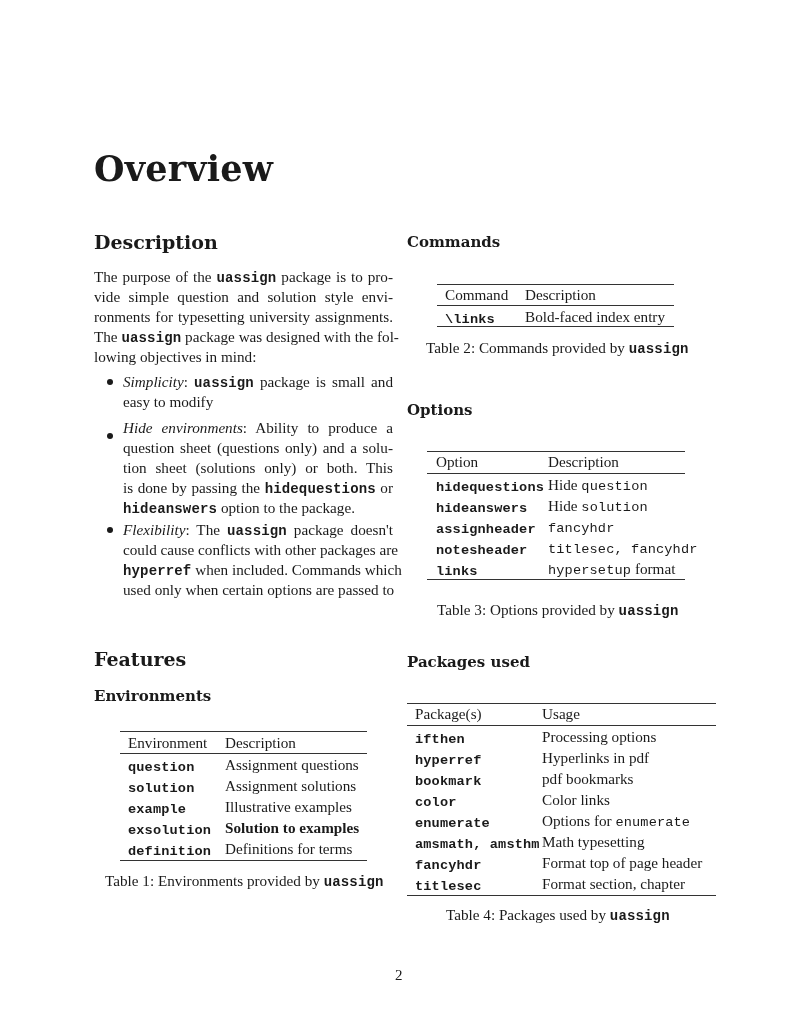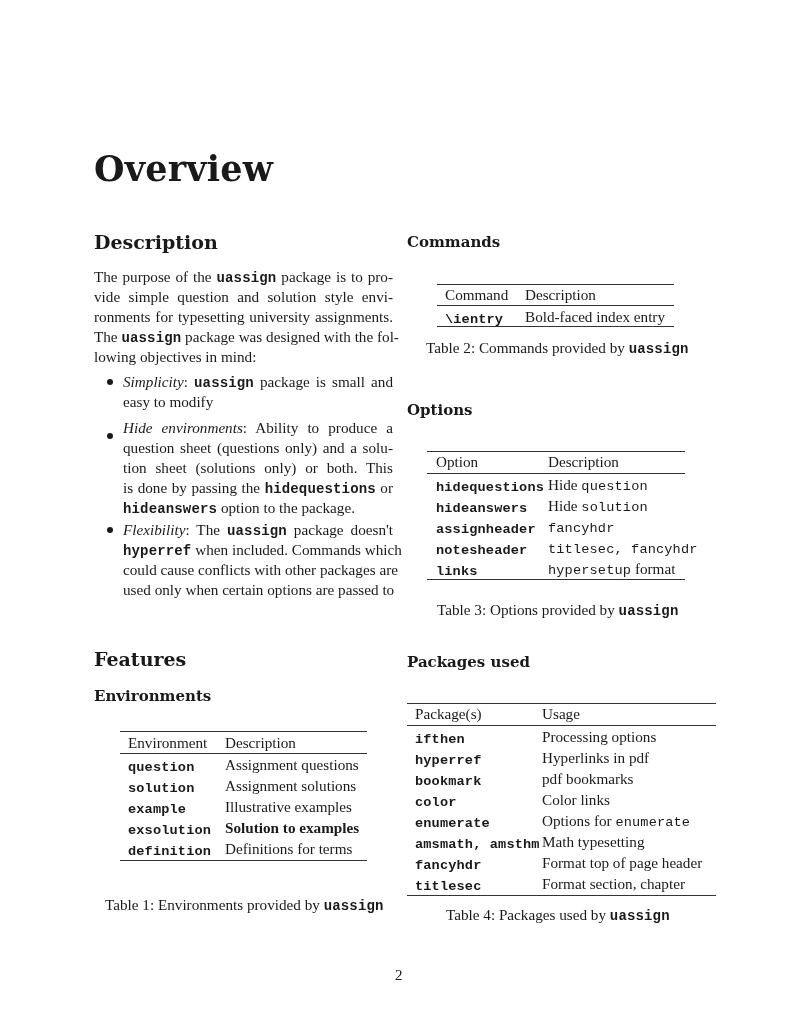--- a/index.html
+++ b/index.html
@@ -54,22 +54,22 @@
   <span class="line"><em>Hide environments</em><span>: Ability to produce a</span></span>
   <span class="line"><span>question sheet (questions only) and a solu-</span></span>
   <span class="line"><span>tion sheet (solutions only) or both.  This</span></span>
   <span class="line"><span>is done by passing the </span><span class="mono">hidequestions</span><span> or</span></span>
   <span class="line last"><span class="mono">hideanswers</span><span> option to the package.</span></span>
 </div>
 
 <div class="bullet-dot" style="left:107px; top:527px;"></div>
 <div class="abs para" style="left:123px; top:520px; width:270px;">
   <span class="line"><em>Flexibility</em><span>: The </span><span class="mono">uassign</span><span> package doesn't</span></span>
+  <span class="line"><span>could cause conflicts with other packages are</span></span>
   <span class="line"><span class="mono">hyperref</span><span> when included. Commands which</span></span>
-  <span class="line"><span>could cause conflicts with other packages are</span></span>
   <span class="line"><span>used only when certain options are passed to</span></span>
 </div>
 
 <div class="abs h2" style="left:94px; top:648px;">Features</div>
 <div class="abs h3" style="left:94px; top:687px;">Environments</div>
 
 <div>
   <div class="rule thick" style="left:120px; top:731px; width:247px;"></div>
   <div class="cell" style="left:128px; top:733px;">Environment</div>
   <div class="cell" style="left:225px; top:733px;">Description</div>
@@ -89,31 +89,31 @@
   </div>
   <div>
     <div class="cell" style="left:128px; top:819px;"><span class="mono">exsolution</span></div>
     <div class="cell" style="left:225px; top:818px;font-weight:bold;">Solution to examples</div>
   </div>
   <div>
     <div class="cell" style="left:128px; top:840px;"><span class="mono">definition</span></div>
     <div class="cell" style="left:225px; top:839px;">Definitions for terms</div>
   </div>
   <div class="rule thick" style="left:120px; top:860px; width:247px;"></div>
-  <div class="caption" style="left:105px; top:872px;margin-top:24px;"><span>Table 1: Environments provided by </span><span class="mono">uassign</span></div>
+  <div class="caption" style="left:105px; top:872px;"><span>Table 1: Environments provided by </span><span class="mono">uassign</span></div>
 </div>
 
 <div class="abs h3" style="left:407px; top:233px;">Commands</div>
 <div>
   <div class="rule thick" style="left:437px; top:284px; width:237px;"></div>
   <div class="cell" style="left:445px; top:285px;">Command</div>
   <div class="cell" style="left:525px; top:285px;">Description</div>
   <div class="rule" style="left:437px; top:305px; width:237px;"></div>
   <div>
-    <div class="cell" style="left:445px; top:308px;"><span class="mono">\ientry</span></div>
+    <div class="cell" style="left:445px; top:308px;"><span class="mono">\links</span></div>
     <div class="cell" style="left:525px; top:307px;">Bold-faced index entry</div>
   </div>
   <div class="rule thick" style="left:437px; top:326px; width:237px;"></div>
   <div class="caption" style="left:426px; top:339px;"><span>Table 2: Commands provided by </span><span class="mono">uassign</span></div>
 </div>
 
 <div class="abs h3" style="left:407px; top:401px;">Options</div>
 <div>
   <div class="rule thick" style="left:427px; top:451px; width:258px;"></div>
   <div class="cell" style="left:436px; top:452px;">Option</div>

